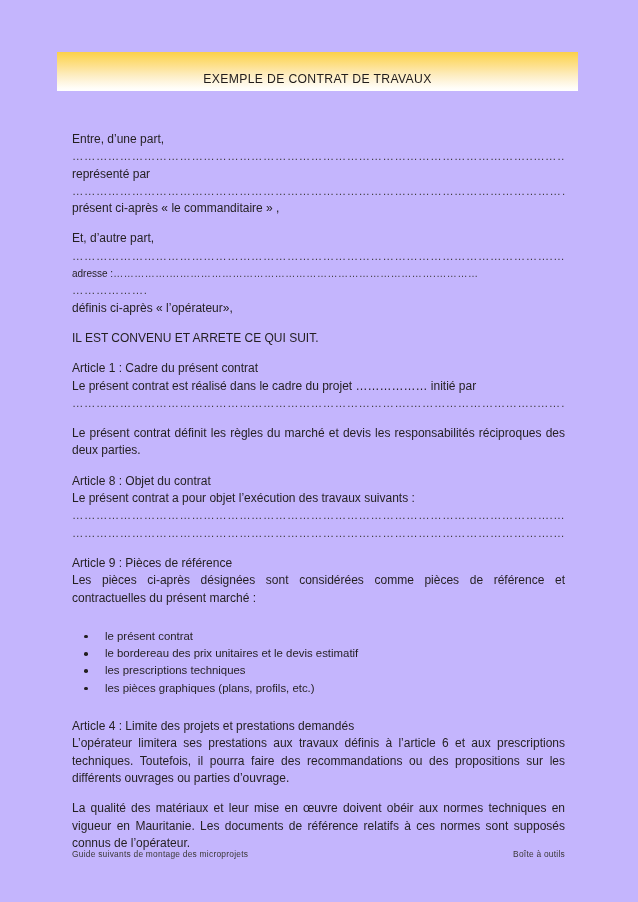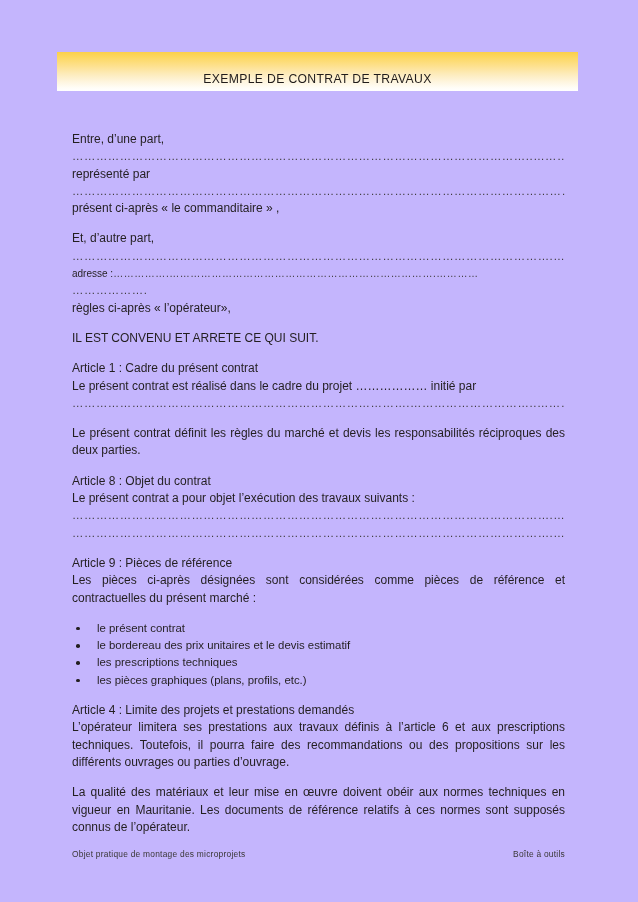--- a/index.html
+++ b/index.html
@@ -99,21 +99,21 @@
     overflow: hidden;
     height: 17.3px;
   }
   .label-dots .lead {
     letter-spacing: 0.55px;
     color: #3c3a39;
   }
 
   
   .bullets {
-    margin: 0;
+    margin: 8px;
     padding: 0;
     list-style: none;
   }
 
   .bullets li {
     position: relative;
     padding-left: 25px;
     font-size: 11.4px;
     line-height: 17.3px;
     color: #231f20;
@@ -159,21 +159,21 @@
     <div class="blk">représenté par</div>
     <div class="dots">…………………………………………………………………………………………………………………...</div>
     <div class="blk">présent ci-après « le commanditaire » ,</div>
 
     <div class="gap"></div>
 
     <div class="blk">Et, d’autre part,</div>
     <div class="dots">………………………………………………………………………………………………………….………</div>
     <div class="label-dots"><span>adresse :</span><span class="lead">…………….………………………………………………………………….…………</span></div>
     <div class="dots-short">……………….</div>
-    <div class="blk">règles ci-après « l’opérateur»,</div>
+    <div class="blk">définis ci-après « l’opérateur»,</div>
 
     <div class="gap"></div>
 
     <div class="blk">IL EST CONVENU ET ARRETE CE QUI SUIT.</div>
 
     <div class="gap"></div>
 
     <div class="blk">Article 1 : Cadre du présent contrat</div>
     <div class="blk just">Le présent contrat est réalisé dans le cadre du projet ……………… initié par</div>
     <div class="dots">………………………………………………………………………….…………………………..………</div>
@@ -208,17 +208,17 @@
     <div class="blk">Article 4 : Limite des projets et prestations demandés</div>
     <div class="blk just">L’opérateur limitera ses prestations aux travaux définis à l’article 6 et aux prescriptions techniques. Toutefois, il pourra faire des recommandations ou des propositions sur les différents ouvrages ou parties d’ouvrage.</div>
 
     <div class="gap"></div>
 
     <div class="blk just">La qualité des matériaux et leur mise en œuvre doivent obéir aux normes techniques en vigueur en Mauritanie. Les documents de référence relatifs à ces normes sont supposés connus de l’opérateur.</div>
 
   </div>
 
   <div class="footer">
-    <span>Objet pratique de montage des microprojets</span>
+    <span>Guide suivants de montage des microprojets</span>
     <span>Boîte à outils</span>
   </div>
 
 </div>
 
 </body></html>

